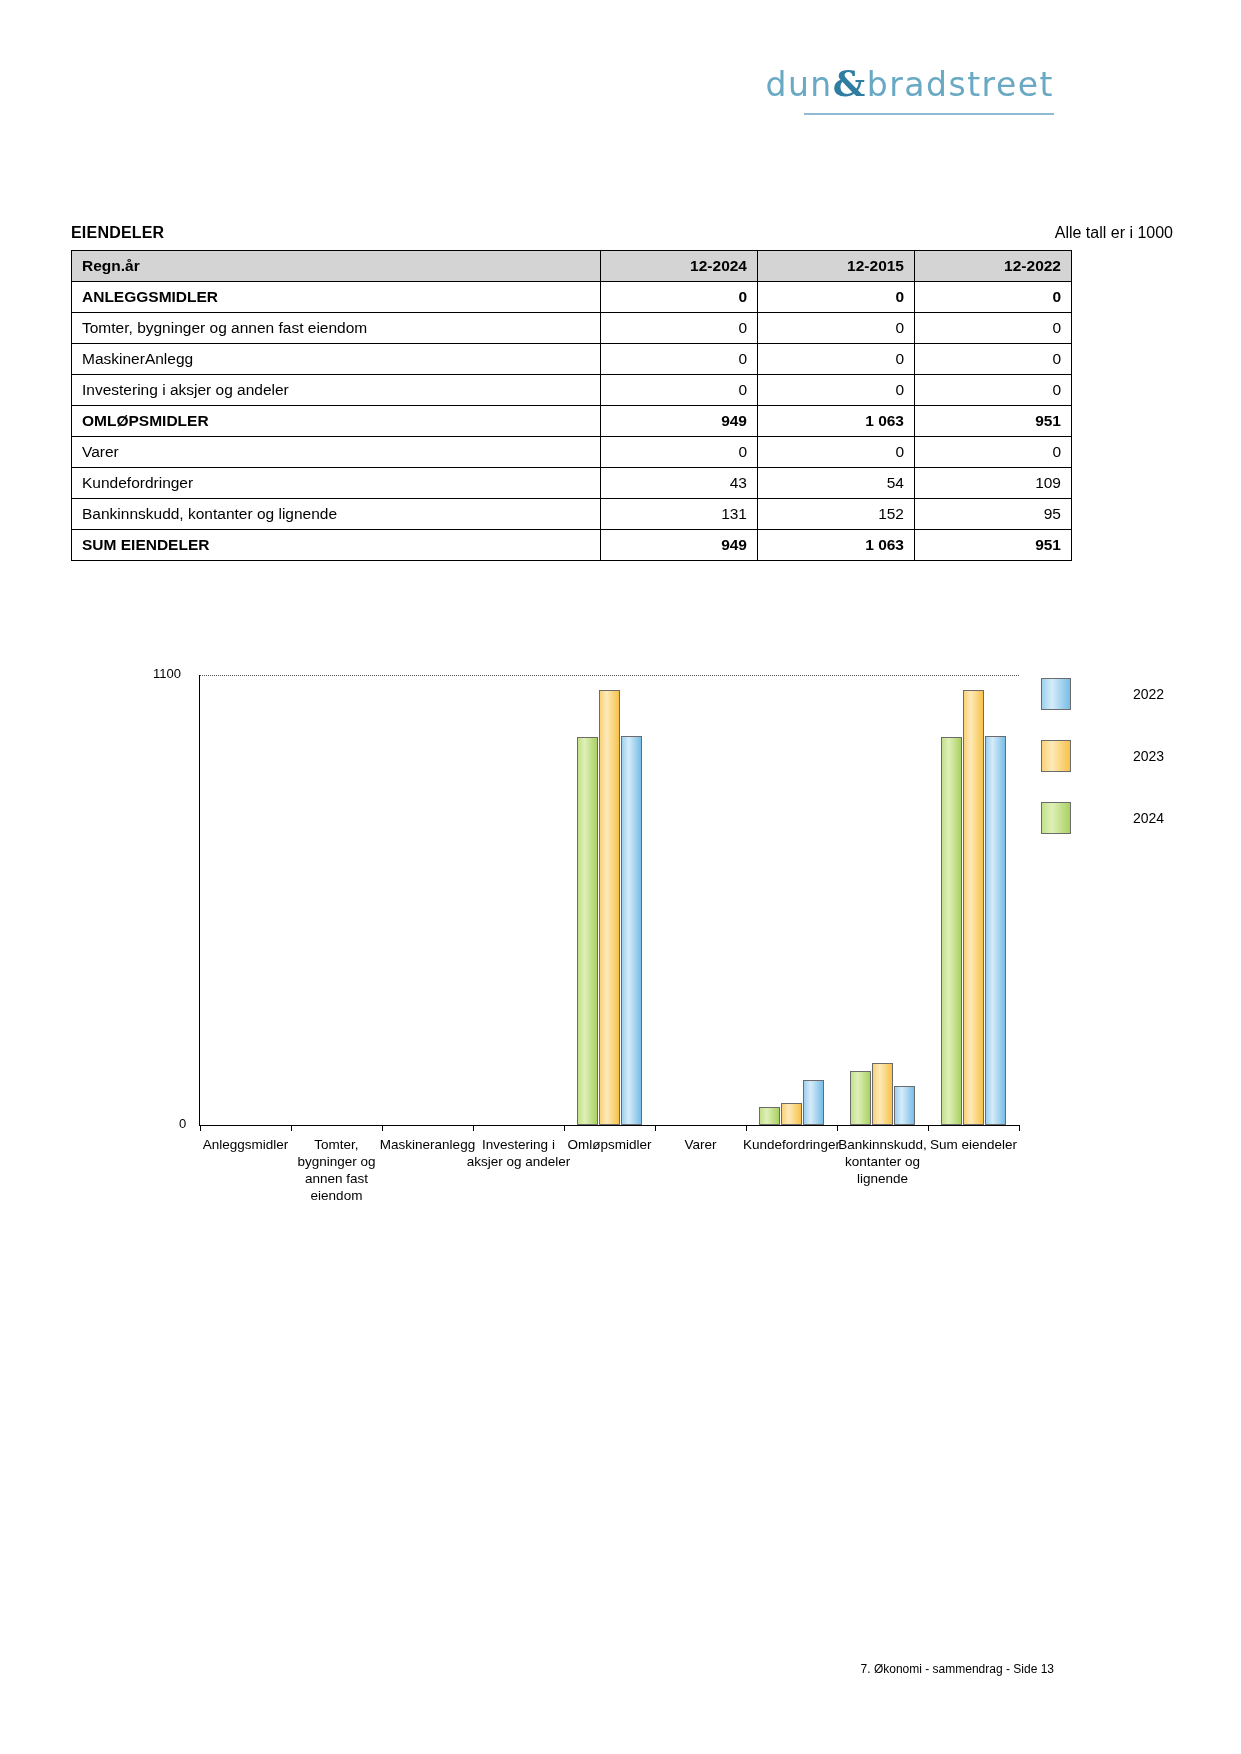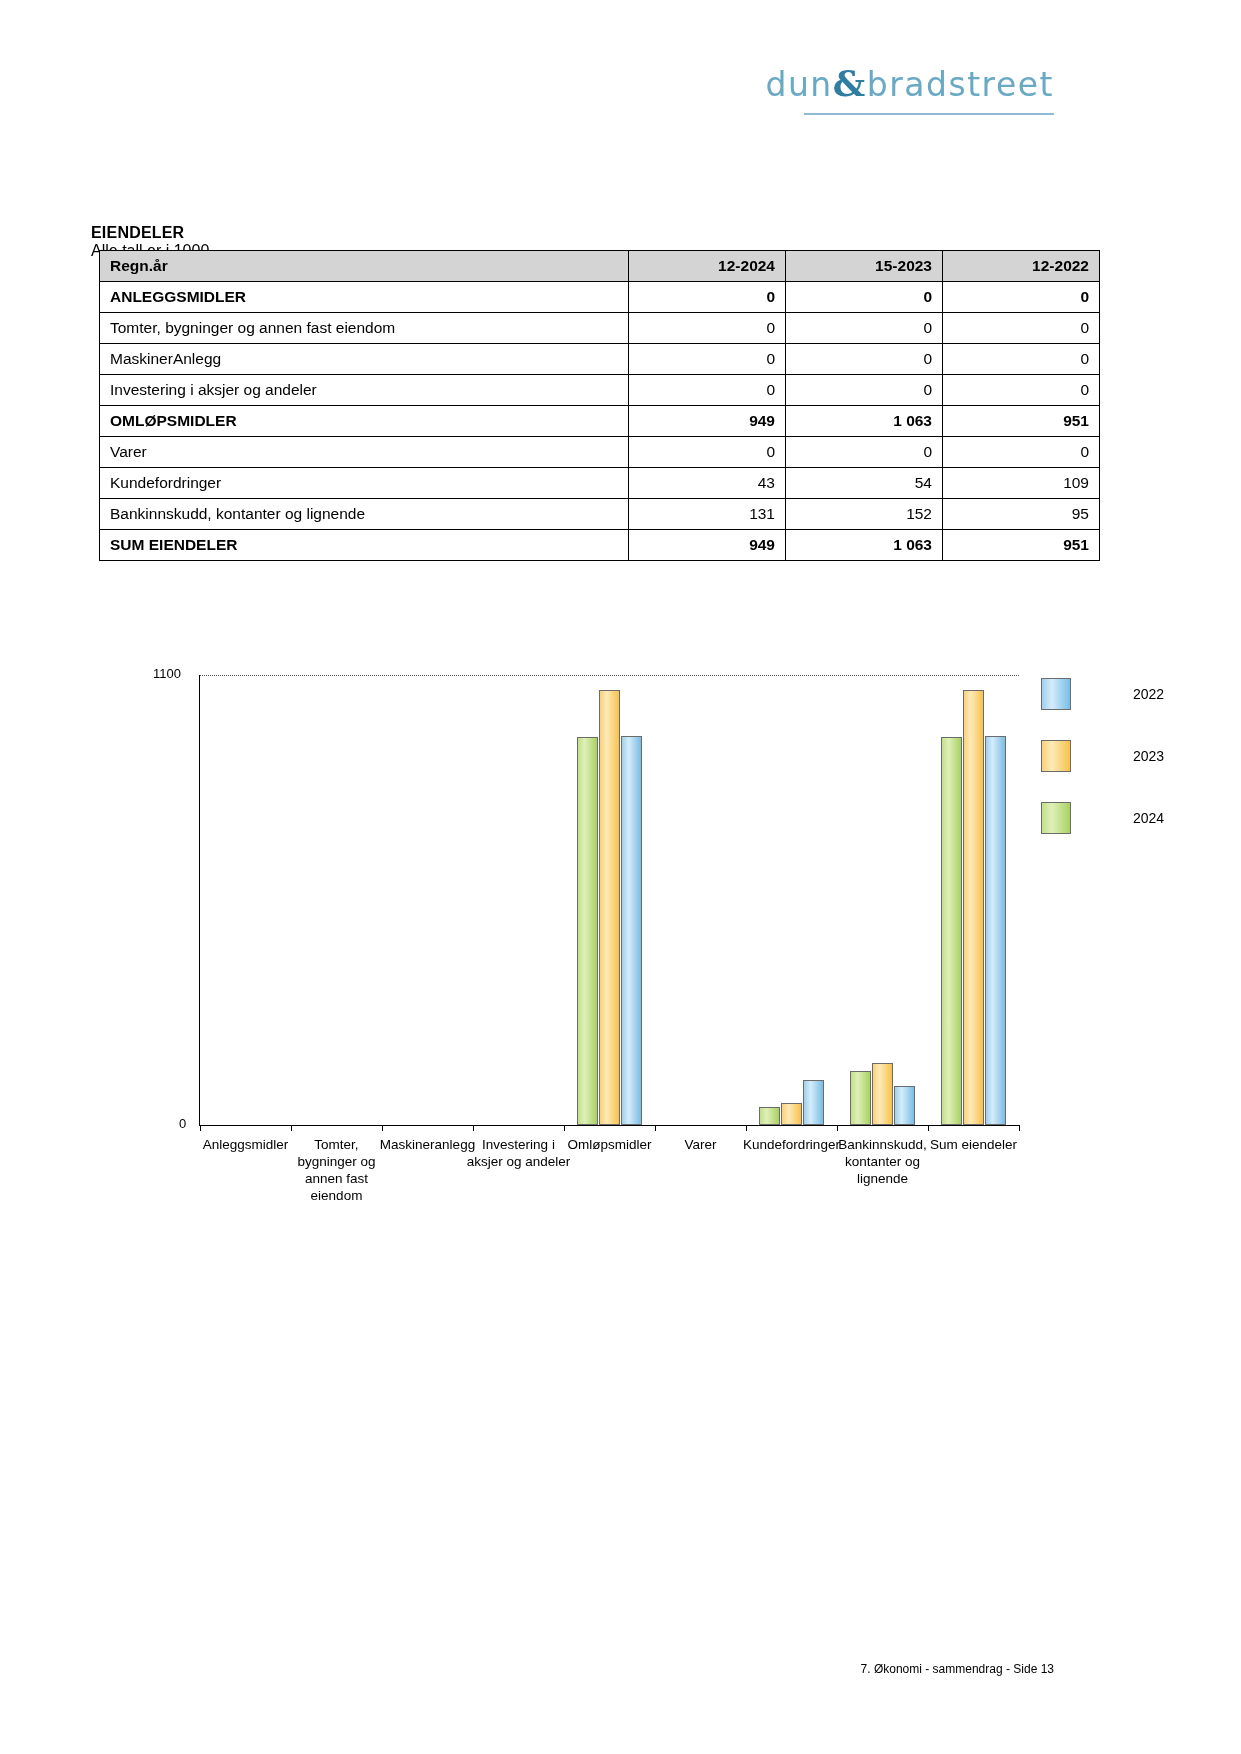--- a/index.html
+++ b/index.html
@@ -45,47 +45,45 @@
     right: 95px;
     top: 113px;
     width: 250px;
     height: 2px;
     background: #8fbcd4;
   }
 
   
   .section-head {
     position: absolute;
-    left: 59px;
+    left: 71px;
     top: 224px;
     width: 1102px;
     display: flex;
     justify-content: space-between;
     align-items: baseline;
     font-size: 16px;
-    flex-direction: column;
   }
   .section-head .title {
     font-weight: bold;
     letter-spacing: 0.2px;
   }
   .section-head .note {
     font-weight: normal;
     margin-left: 32px;
   }
 
   
   table.fin {
     position: absolute;
     left: 71px;
     top: 250px;
     width: 1001px;
     border-collapse: collapse;
     font-size: 15.5px;
-    margin-left: 28px;
   }
   table.fin td, table.fin th {
     border: 1px solid #000000;
     padding: 6px 10px;
     height: 22px;
     box-sizing: border-box;
   }
   table.fin th {
     background: #d4d4d4;
     font-weight: bold;
@@ -235,21 +233,21 @@
   <div class="section-head">
     <div class="title">EIENDELER</div>
     <div class="note">Alle tall er i 1000</div>
   </div>
 
   <table class="fin">
     <thead>
       <tr>
         <th class="col-label">Regn.år</th>
         <th class="col-num num">12-2024</th>
-        <th class="col-num num">15-2023</th>
+        <th class="col-num num">12-2015</th>
         <th class="col-num num">12-2022</th>
       </tr>
     </thead>
     <tbody>
       <tr class="bold">
         <td>ANLEGGSMIDLER</td>
         <td class="num">0</td>
         <td class="num">0</td>
         <td class="num">0</td>
       </tr>

